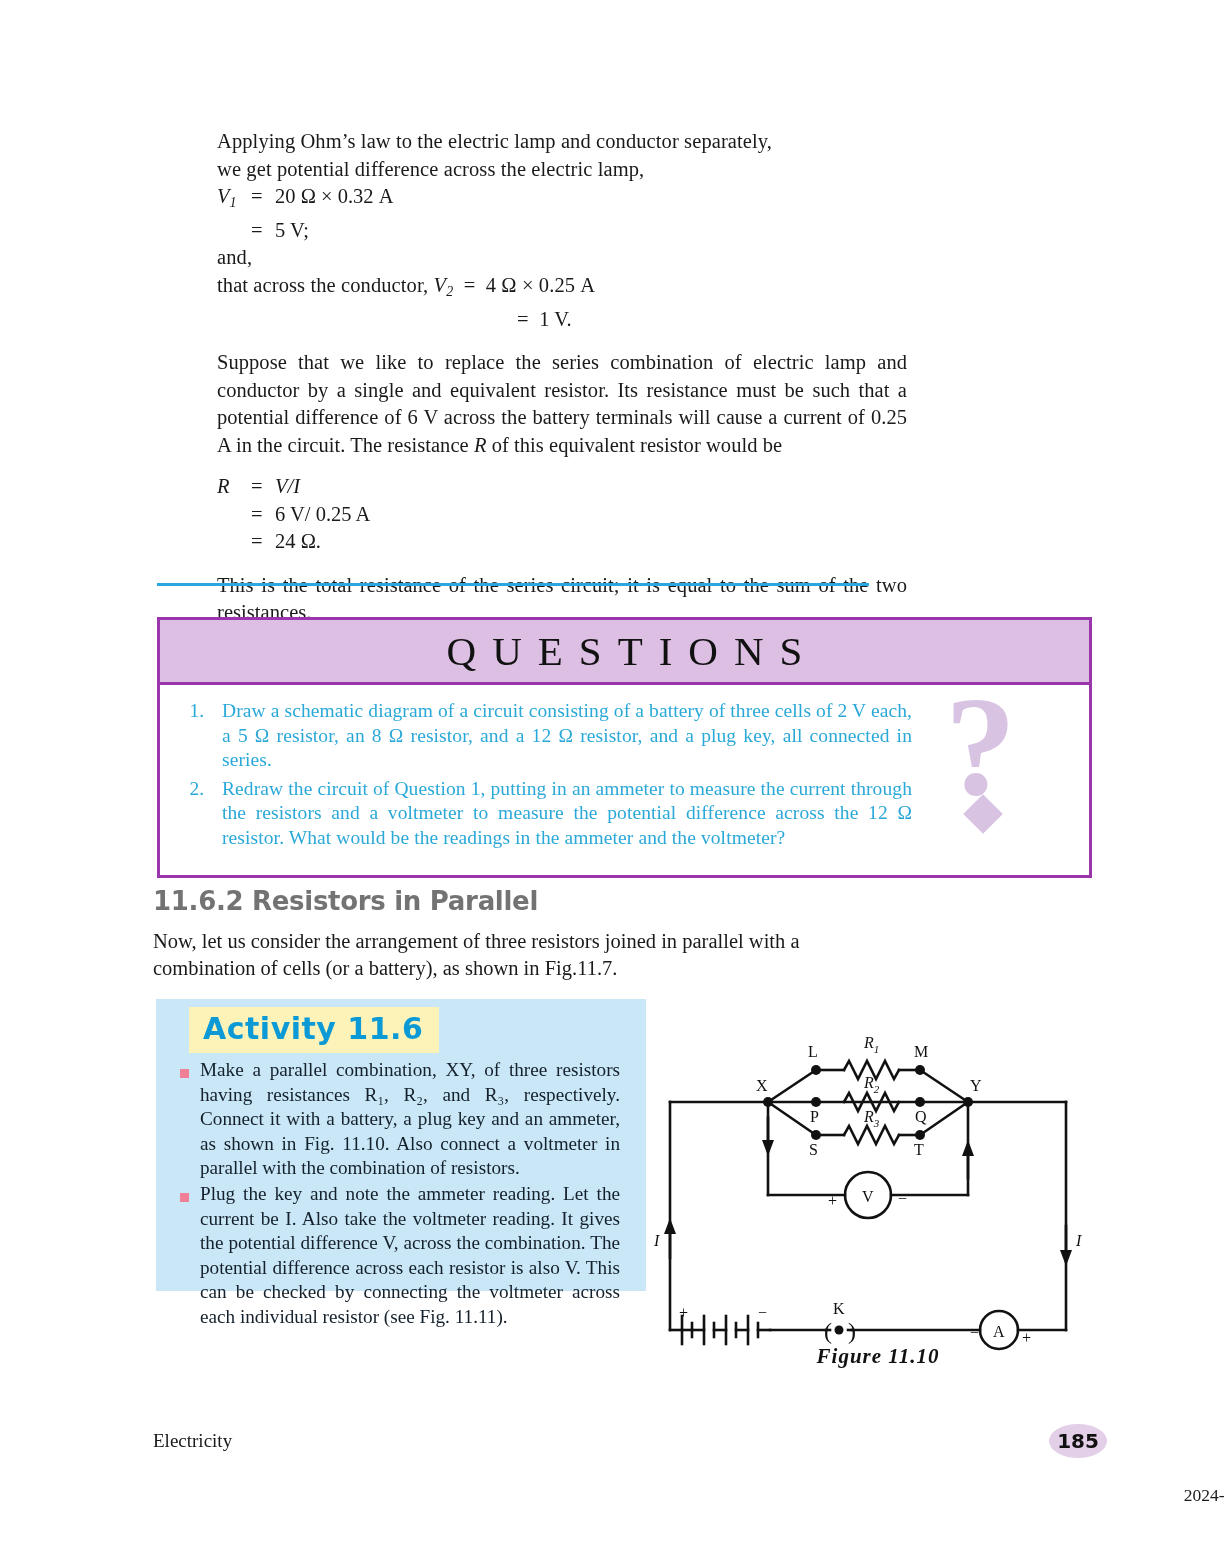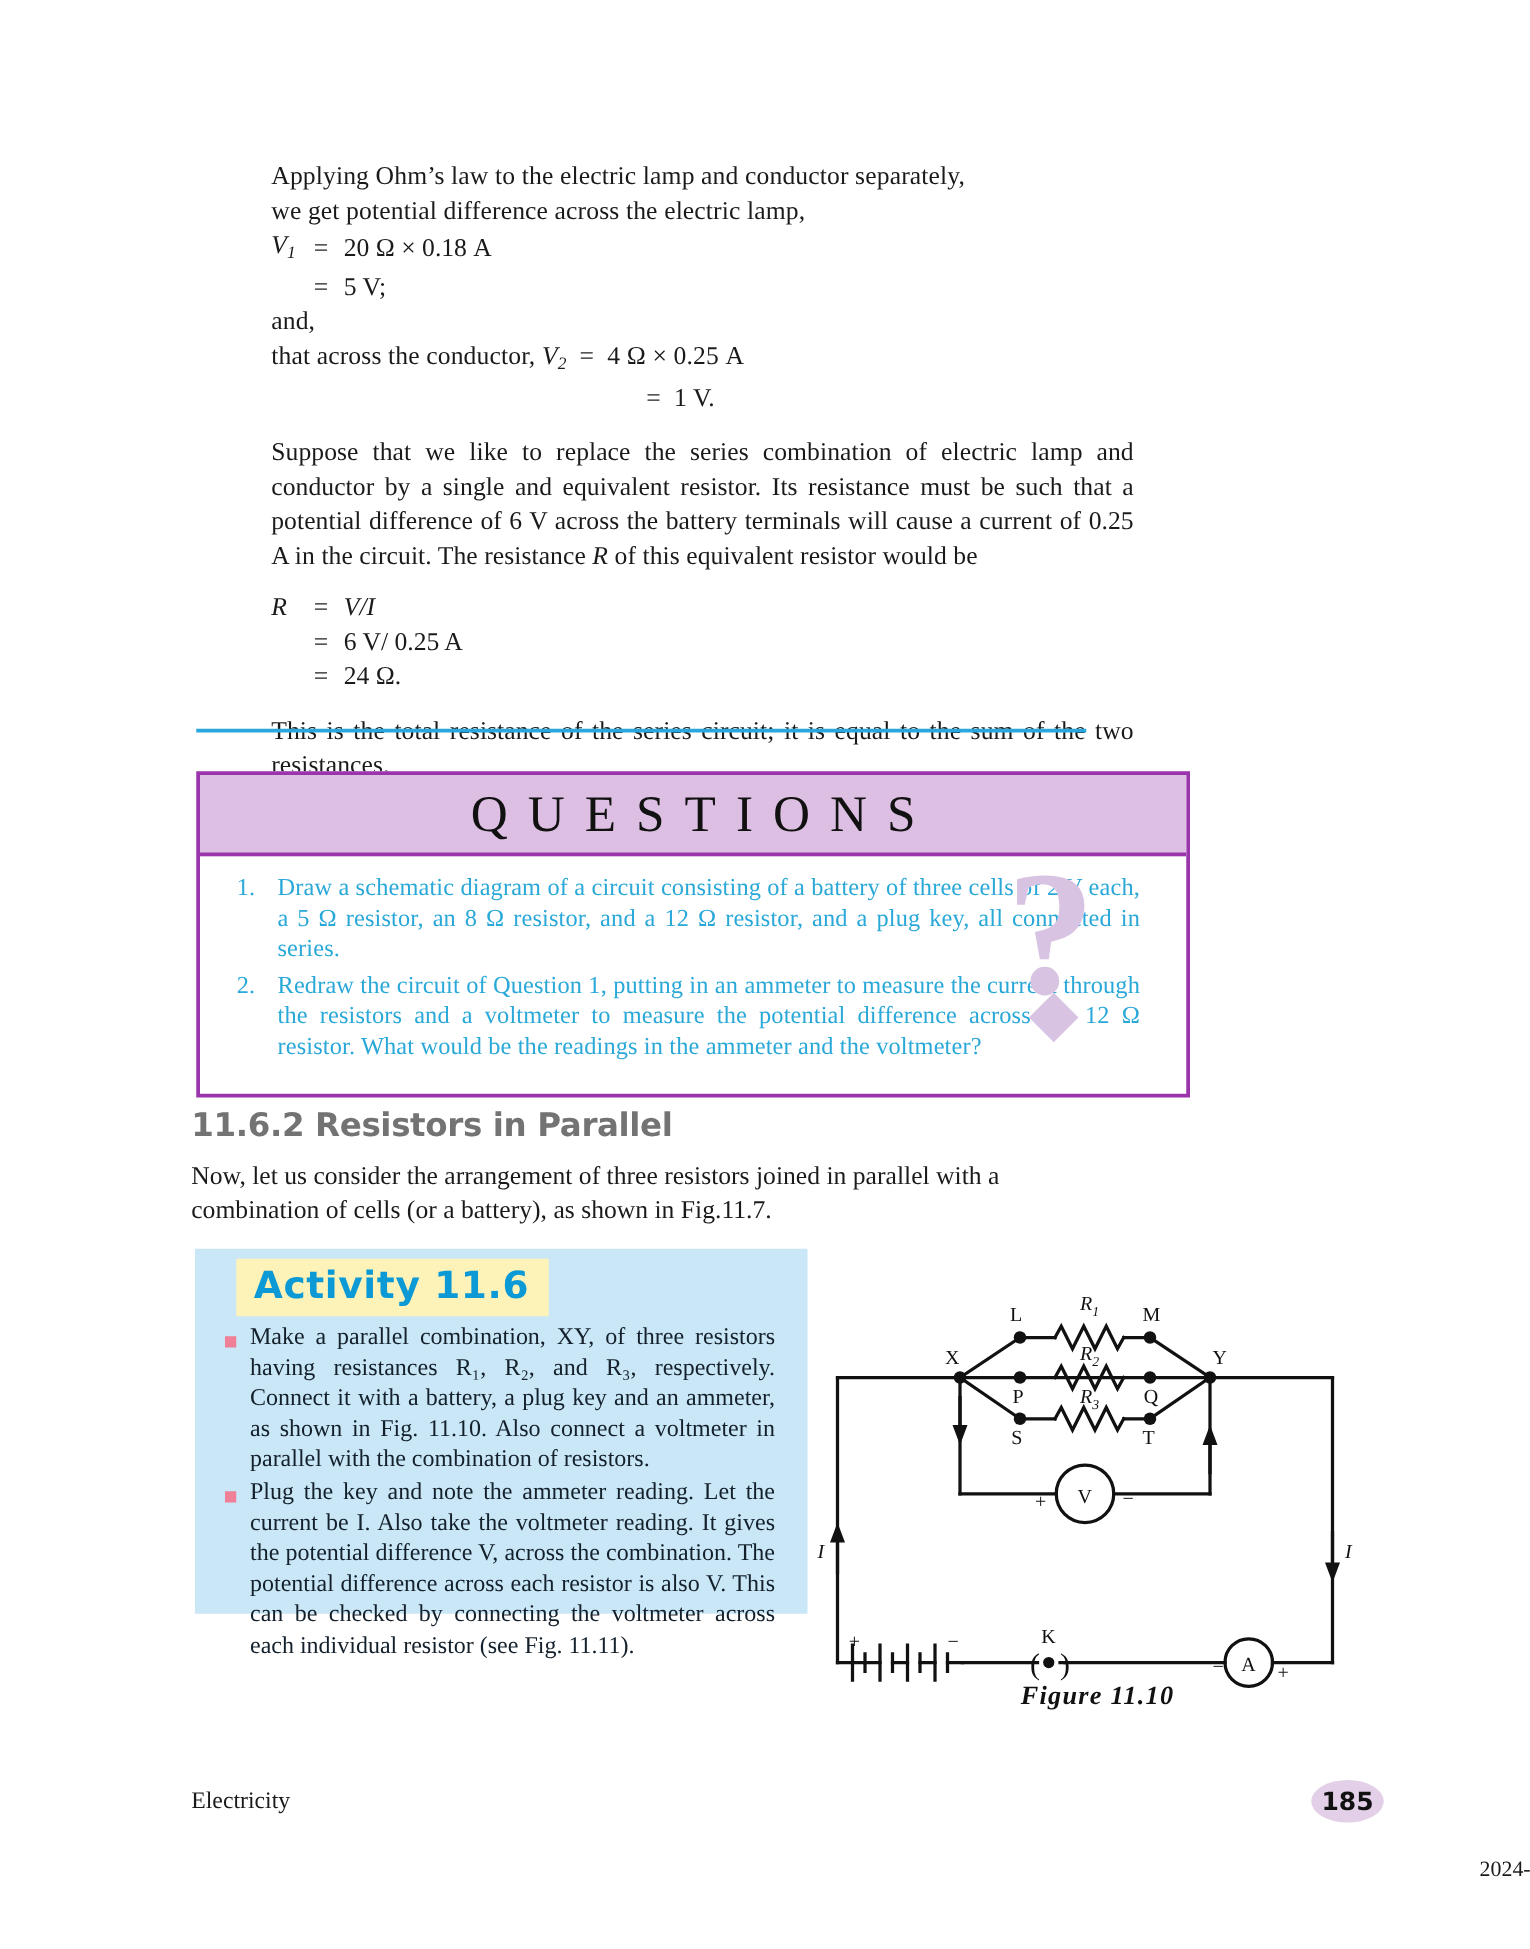--- a/index.html
+++ b/index.html
@@ -41,40 +41,40 @@
     font-size: 20.5px;
     line-height: 27.5px;
     text-align: justify;
     margin-top: 16px;
     letter-spacing: 0.05px;
   }
   .para-j { text-align: justify; text-align-last: left; }
   i, .it { font-style: italic; }
   .sub { font-size: 0.68em; vertical-align: -0.32em; font-style: italic; }
 
-  .eqrow { display: flex; font-size: 20.5px; line-height: 27.5px; align-items: center; }
+  .eqrow { display: flex; font-size: 20.5px; line-height: 27.5px; }
   .eqlab { width: 34px; flex: none; }
   .eqeq  { width: 24px; flex: none; }
 
   
   .cyan-rule {
     position: absolute;
     left: 157px;
     top: 583px;
     width: 712px;
     height: 3px;
     background: #29a8df;
   }
 
   
   .qbox {
     position: absolute;
     left: 157px;
     top: 617px;
-    width: 795px;
+    width: 935px;
     border: 3px solid #9b35ab;
     box-sizing: border-box;
     background: #ffffff;
   }
   .qhead {
     background: #dcbfe2;
     border-bottom: 3px solid #9b35ab;
     text-align: center;
     font-family: "Liberation Serif", serif;
     font-size: 41px;
@@ -269,21 +269,21 @@
 
 <div class="page">
 
   <div class="prose">
     <div class="pline">Applying Ohm’s law to the electric lamp and conductor separately,</div>
     <div class="pline">we get potential difference across the electric lamp,</div>
 
     <div class="eqrow">
       <div class="eqlab"><i>V</i><span class="sub">1</span></div>
       <div class="eqeq">=</div>
-      <div>20 Ω × 0.18 A</div>
+      <div>20 Ω × 0.32 A</div>
     </div>
     <div class="eqrow">
       <div class="eqlab"></div>
       <div class="eqeq">=</div>
       <div>5 V;</div>
     </div>
 
     <div class="pline">and,</div>
 
     <div class="pline"><span>that across the conductor, </span><i>V</i><span class="sub">2</span>&nbsp;&nbsp;<span>=</span>&nbsp;&nbsp;<span>4 Ω × 0.25 A</span></div>

